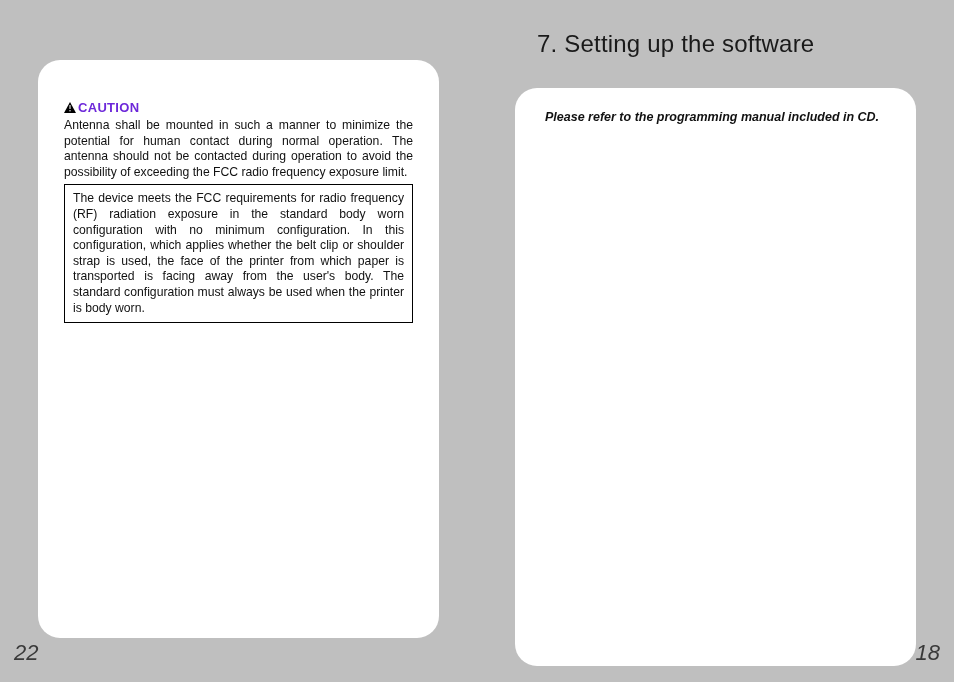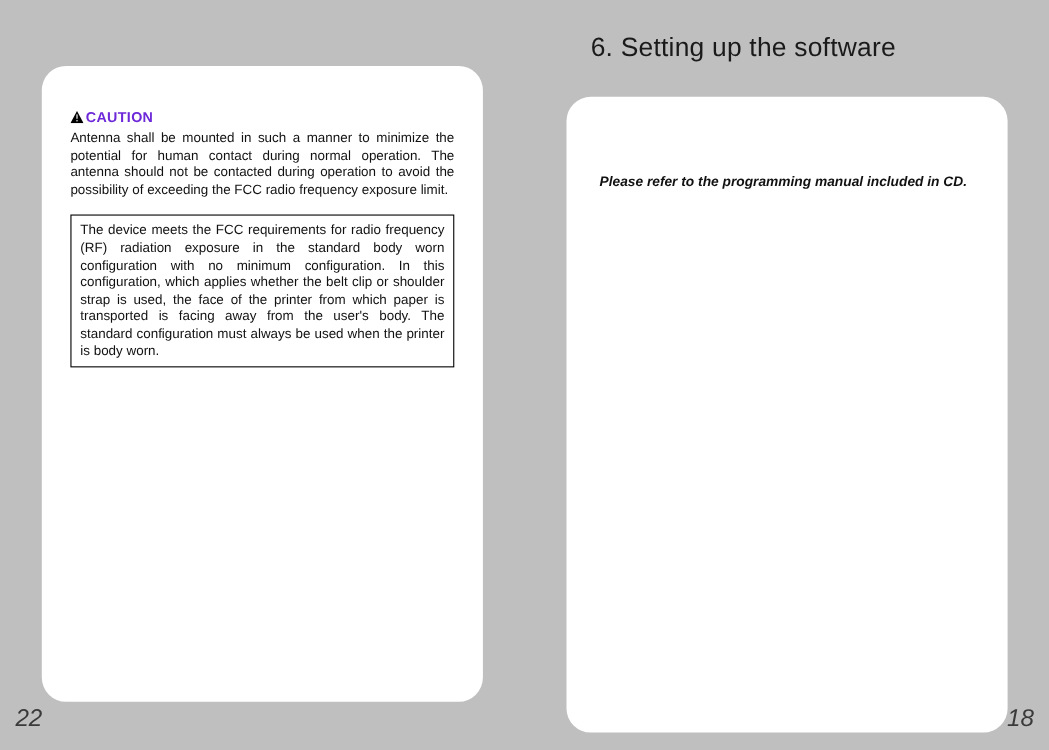--- a/index.html
+++ b/index.html
@@ -65,34 +65,33 @@
     font-size: 12.2px;
     line-height: 1.28;
     color: #111;
     text-align: justify;
     margin-top: 2px;
     font-stretch: condensed;
   }
   .rf-box {
     border: 1px solid #000;
     padding: 6px 8px;
-    margin-top: 15px;
+    margin-top: 4px;
     font-size: 12.2px;
     line-height: 1.28;
     color: #111;
     text-align: justify;
     font-stretch: condensed;
   }
   .note-right {
     font-size: 12.5px;
     font-style: italic;
     font-weight: 700;
     color: #111;
     font-stretch: condensed;
-    margin-top: 48px;
   }
   .page-num {
     position: absolute;
     bottom: 16px;
     font-size: 22px;
     font-style: italic;
     font-weight: 400;
     color: #3a3a3a;
     font-stretch: condensed;
     text-align: right;
@@ -116,20 +115,20 @@
           </svg><span>CAUTION</span>
         </span>
         <div class="caution-text">Antenna shall be mounted in such a manner to minimize the potential for human contact during normal operation. The antenna should not be contacted during operation to avoid the possibility of exceeding the FCC radio frequency exposure limit.</div>
       </div>
       <div class="rf-box">The device meets the FCC requirements for radio frequency (RF) radiation exposure in the standard body worn configuration with no minimum configuration. In this configuration, which applies whether the belt clip or shoulder strap is used, the face of the printer from which paper is transported is facing away from the user's body. The standard configuration must always be used when the printer is body worn.</div>
     </div>
     <div class="page-num page-num-left">22</div>
   </div>
 
   <div class="page page-right">
-    <div class="heading">6. Setting up the software</div>
+    <div class="heading">7. Setting up the software</div>
     <div class="card card-right">
       <div class="note-right">Please refer to the programming manual included in CD.</div>
     </div>
     <div class="page-num page-num-right">18</div>
   </div>
 
 </div>
 
 </body></html>

